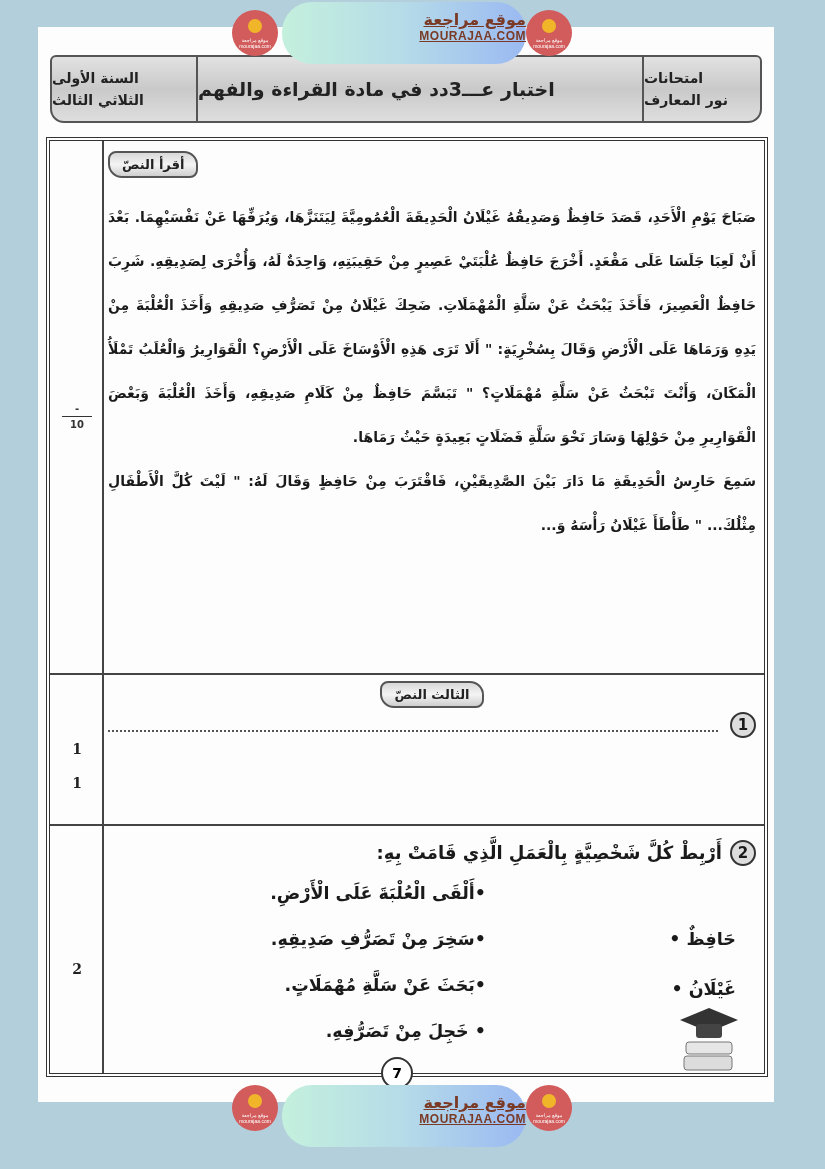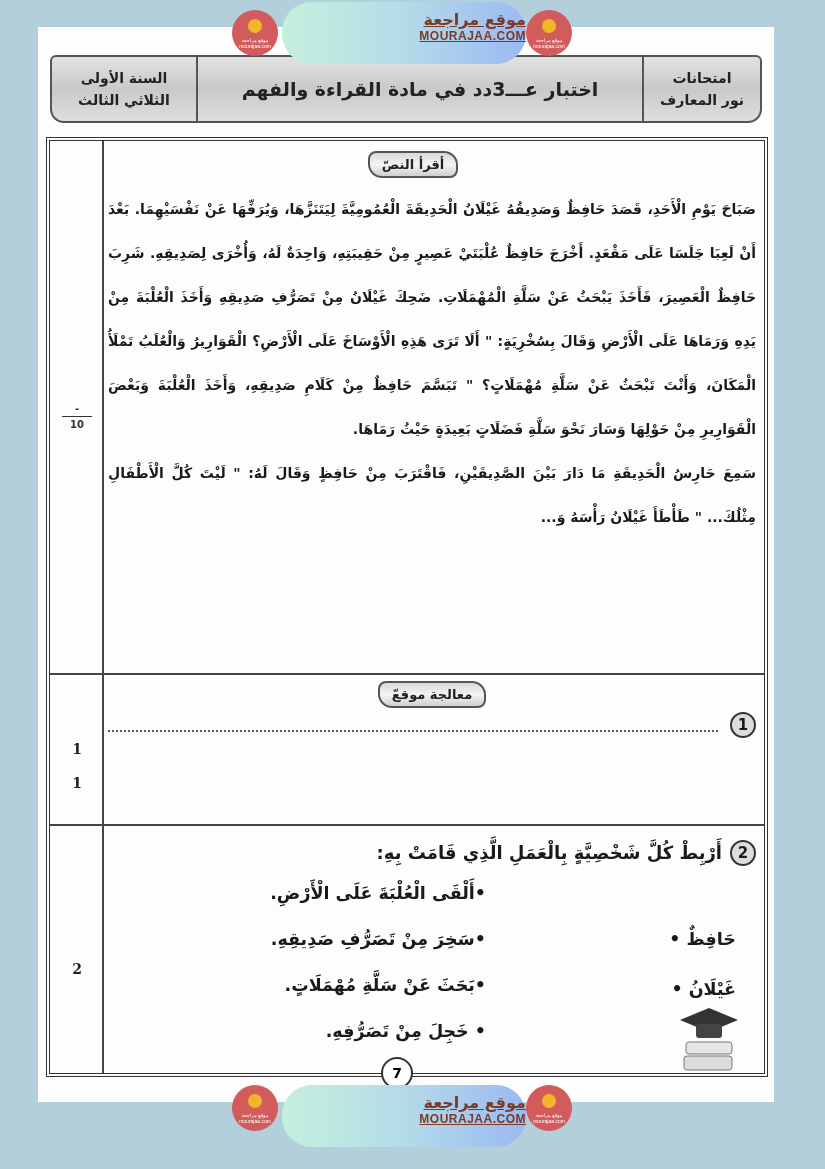--- a/index.html
+++ b/index.html
@@ -35,21 +35,21 @@
   .badge.bl { left: 232px; top: 1085px; }
   .badge.br { left: 526px; top: 1085px; }
 
   
   .header {
     position: absolute; left: 12px; top: 28px; width: 712px; height: 68px;
     border: 2px solid #555; background: linear-gradient(#e2e2e2,#c9c9c9,#dedede);
     border-radius: 6px 6px 14px 14px;
     display: flex; direction: ltr;
   }
-  .hcell { display:flex; flex-direction:column; justify-content:center; align-items:center; color:#222; font-weight:bold; direction: rtl;}
+  .hcell { display:flex; flex-direction:column; justify-content:center; align-items:flex-end; color:#222; font-weight:bold; direction: rtl;}
   .hcell.left { width: 146px; border-right: 2px solid #555; font-size:14px; line-height:22px;}
   .hcell.mid { flex:1; font-size:19px; }
   .hcell.right { width: 118px; border-left: 2px solid #555; font-size:14px; line-height:22px;}
 
   
   .frame {
     position: absolute; left: 8px; top: 110px; width: 722px; height: 940px;
     border: 4px double #333;
   }
   .grid { position:absolute; left:0; top:0; right:0; bottom:0; }
@@ -115,30 +115,30 @@
       <div class="frac">
         <div>-</div>
         <div class="line"></div>
         <div>10</div>
       </div>
       <div class="score" style="top:600px">1</div>
       <div class="score" style="top:634px">1</div>
       <div class="score" style="top:820px">2</div>
 
       <div class="content passage" style="top:10px">
-        <div style="text-align:center; padding-right:38px; margin-bottom:9px;">
+        <div style="text-align:left; padding-right:38px; margin-bottom:17px;">
           <span class="tag">أقرأ النصّ</span>
         </div>
         <p>صَبَاحَ يَوْمِ الْأَحَدِ، قَصَدَ حَافِظٌ وَصَدِيقُهُ غَيْلَانُ الْحَدِيقَةَ الْعُمُومِيَّةَ لِيَتَنَزَّهَا، وَيُرَفِّهَا عَنْ نَفْسَيْهِمَا. بَعْدَ أَنْ لَعِبَا جَلَسَا عَلَى مَقْعَدٍ. أَخْرَجَ حَافِظٌ عُلْبَتَيْ عَصِيرٍ مِنْ حَقِيبَتِهِ، وَاحِدَةٌ لَهُ، وَأُخْرَى لِصَدِيقِهِ. شَرِبَ حَافِظٌ الْعَصِيرَ، فَأَخَذَ يَبْحَثُ عَنْ سَلَّةِ الْمُهْمَلَاتِ. ضَحِكَ غَيْلَانُ مِنْ تَصَرُّفِ صَدِيقِهِ وَأَخَذَ الْعُلْبَةَ مِنْ يَدِهِ وَرَمَاهَا عَلَى الْأَرْضِ وَقَالَ بِسُخْرِيَةٍ: " أَلَا تَرَى هَذِهِ الْأَوْسَاخَ عَلَى الْأَرْضِ؟ الْقَوَارِيرُ وَالْعُلَبُ تَمْلَأُ الْمَكَانَ، وَأَنْتَ تَبْحَثُ عَنْ سَلَّةِ مُهْمَلَاتٍ؟ " تَبَسَّمَ حَافِظٌ مِنْ كَلَامِ صَدِيقِهِ، وَأَخَذَ الْعُلْبَةَ وَبَعْضَ الْقَوَارِيرِ مِنْ حَوْلِهَا وَسَارَ نَحْوَ سَلَّةِ فَضَلَاتٍ بَعِيدَةٍ حَيْثُ رَمَاهَا.</p>
         <p>سَمِعَ حَارِسُ الْحَدِيقَةِ مَا دَارَ بَيْنَ الصَّدِيقَيْنِ، فَاقْتَرَبَ مِنْ حَافِظٍ وَقَالَ لَهُ: " لَيْتَ كُلَّ الْأَطْفَالِ مِثْلُكَ... " طَأْطَأَ غَيْلَانُ رَأْسَهُ وَ...</p>
       </div>
 
       <div class="content" style="top:540px">
         <div style="text-align:center; margin-bottom:4px;">
-          <span class="tag">معالجة موقعّ</span>
+          <span class="tag">الثالث النصّ</span>
         </div>
         <div class="q">
           <span class="qnum">1</span>
           <span class="dots"></span>
         </div>
       </div>
 
       <div class="content" style="top:690px">
         <div class="q">
           <span class="qnum">2</span>

